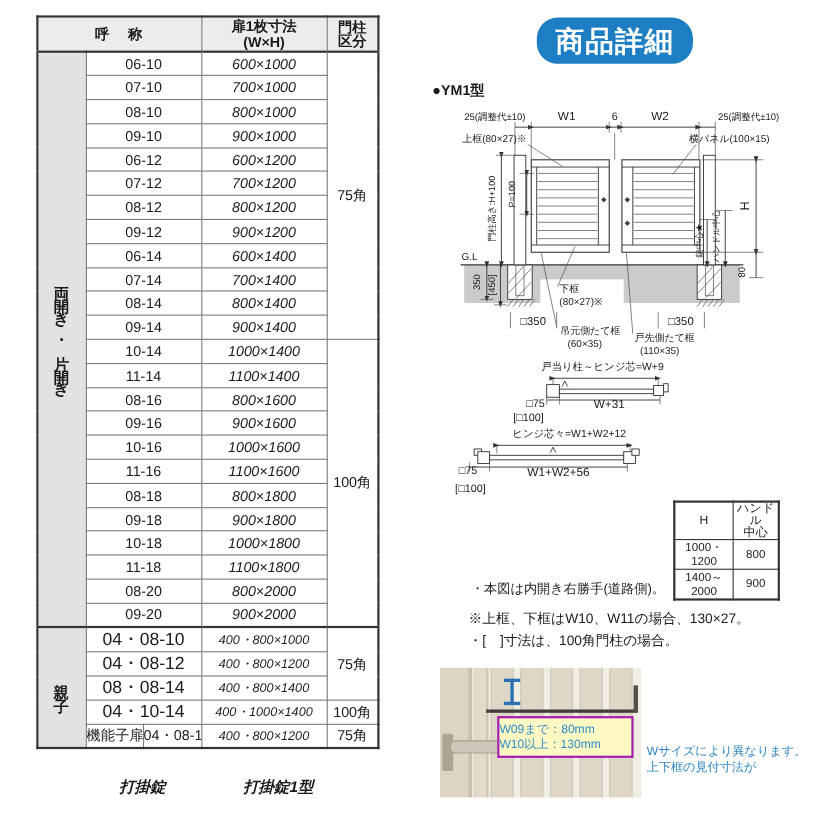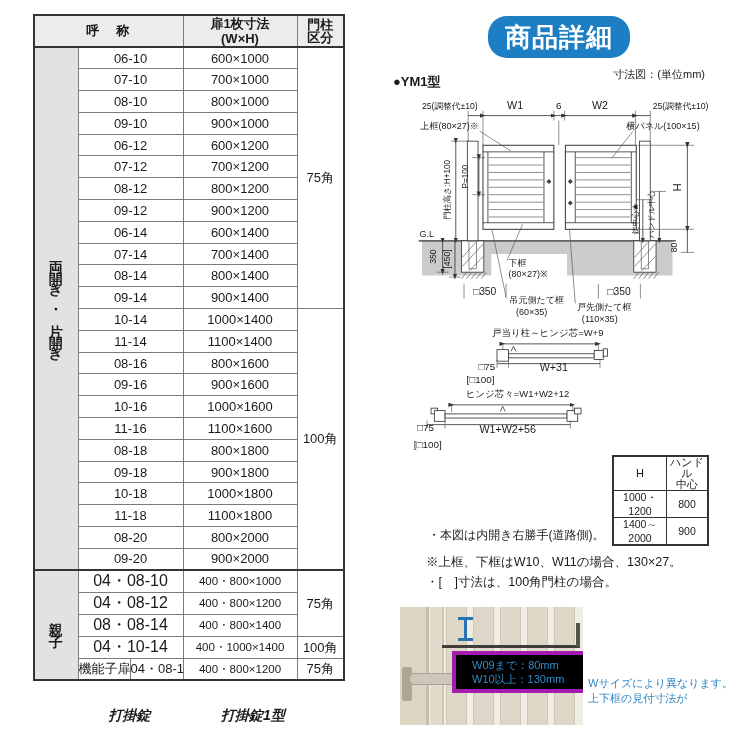--- a/index.html
+++ b/index.html
@@ -14,21 +14,21 @@
   table.spec tr{height:21.8px;}
   tr.head{height:57px;}
   tr.head td{background:#ececec;font-weight:bold;border-bottom:2px solid #333;}
   td.h-name{font-size:14px;letter-spacing:2px;}
   td.h-size{font-size:12.5px;line-height:15px;}
   td.h-post{font-size:11px;line-height:13px;}
   td.group-cell{background:#e2e2e2;}
   .vert{writing-mode:vertical-rl;text-orientation:upright;font-weight:bold;font-size:14px;
         letter-spacing:12px;display:inline-block;}
   .vert.short{letter-spacing:14px;}
-  td.size{font-size:13px;}
+  td.size{font-size:13px;font-style:italic;}
   tr.oyako td.size{font-size:11.5px;}
   tr.oyako td.name{font-size:16px;}
   td.post{font-size:12px;}
   td.prefix{font-size:10.5px;}
   td.name-b{font-size:10.5px;}
   tr.sec-start td{border-top:2px solid #333;}
 
   .foot-label{position:absolute;top:707px;font-weight:bold;font-size:14px;text-align:center;font-style:italic;}
 
   
@@ -56,22 +56,22 @@
   .photo{position:absolute;left:400px;top:607px;width:183px;height:118px;background:#f0ede4;overflow:hidden;}
   .ph-stile1{position:absolute;left:0;top:0;width:26px;height:118px;background:#dcd5c4;border-right:3px solid #c6bfae;}
   .ph-stile2{position:absolute;left:30px;top:0;width:12px;height:118px;background:#e2dbcb;border-right:2px solid #cdc6b5;}
   .ph-slat{position:absolute;top:0;width:19px;height:118px;background:#ded7c7;border-left:1px solid #cfc8b7;border-right:1px solid #cfc8b7;}
   .ph-rail{position:absolute;left:42px;top:38px;width:138px;height:3px;background:#3f3e3a;}
   .ph-hinge{position:absolute;left:176px;top:16px;width:4px;height:24px;background:#55524a;}
   .ph-plate{position:absolute;left:2px;top:60px;width:10px;height:34px;background:#aaa595;border-radius:2px;}
   .ph-lever{position:absolute;left:9px;top:66px;width:47px;height:10px;background:#ccc7b9;border:1px solid #a8a294;border-radius:5px;}
   .ph-ibeam-v{position:absolute;left:64px;top:10px;width:3px;height:24px;background:#2b72b5;}
   .ph-ibeam-c{position:absolute;width:15px;height:3px;background:#2b72b5;left:58px;}
-  .callout{position:absolute;left:52px;top:44px;width:120px;background:#000000;border:4px solid #a21caf;
-           padding:3px 16px;font-size:11px;color:#2e8bc9;line-height:14px;white-space:nowrap;}
+  .callout{position:absolute;left:52px;top:44px;width:120px;background:#fef9c3;border:2px solid #a21caf;
+           padding:3px 0;font-size:11px;color:#2e8bc9;line-height:14px;white-space:nowrap;}
   .caption{position:absolute;left:588px;top:676px;width:152px;font-size:11px;color:#2e86c4;line-height:15px;}
 </style>
 </head>
 <body>
 
 <div id="page">
 
   <table class="spec">
     <colgroup>
         <col style="width:44px">
@@ -215,21 +215,20 @@
           <td class="name-b">04・08-12</td>
           <td class="size">400・800×1200</td>
           <td class="post" rowspan="1">75角</td>
         </tr>
       </tbody>
   </table>
   <div class="foot-label" style="left:77px;width:105px;">打掛錠</div>
   <div class="foot-label" style="left:196px;width:114px;">打掛錠1型</div>
 
   <div class="badge">商品詳細</div>
-  <div class="unit-note">寸法図：(単位mm)</div>
   <div class="model">●YM1型</div>
 
   <svg class="diagram" width="355" height="445" viewBox="385 95 355 540">
     <defs>
       <marker id="ar" markerWidth="8" markerHeight="8" refX="4" refY="4" orient="auto">
         <path d="M0,1.4 L7,4 L0,6.6 Z" fill="#333"></path>
       </marker>
     </defs>
 
     <rect x="392" y="272" width="304" height="42" fill="#cbcbcb"></rect>

